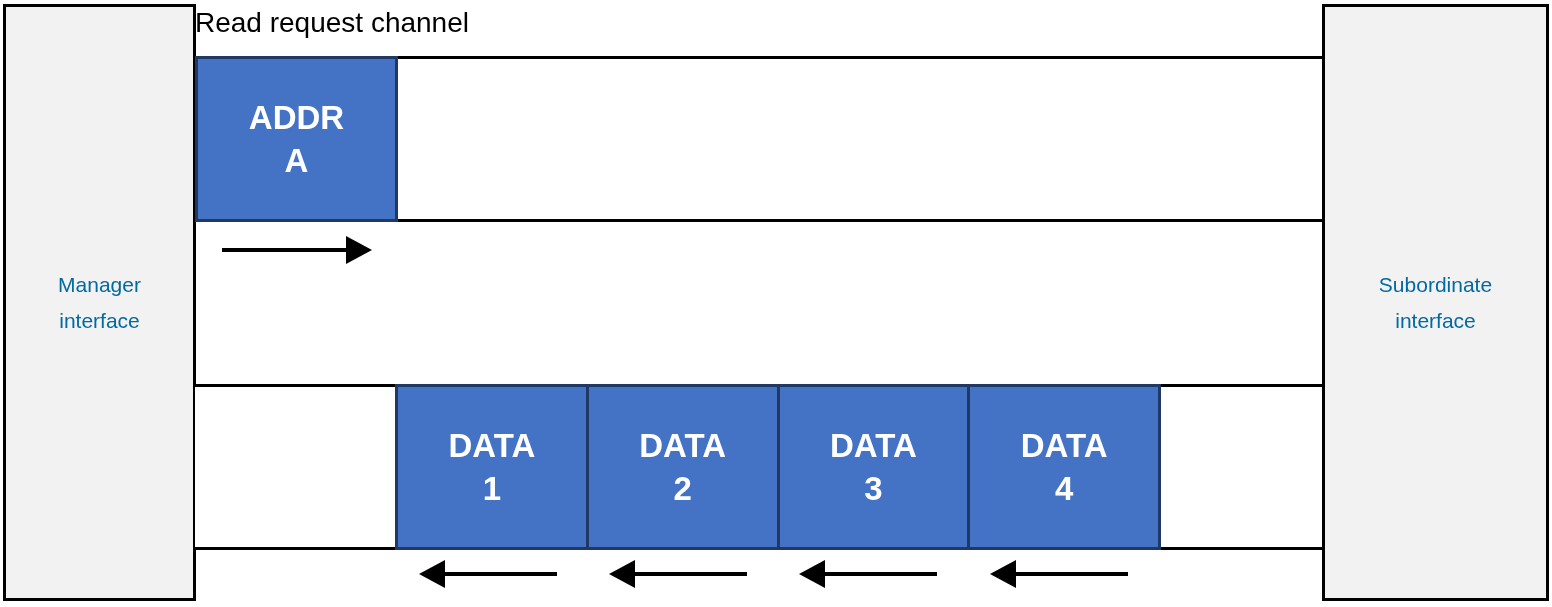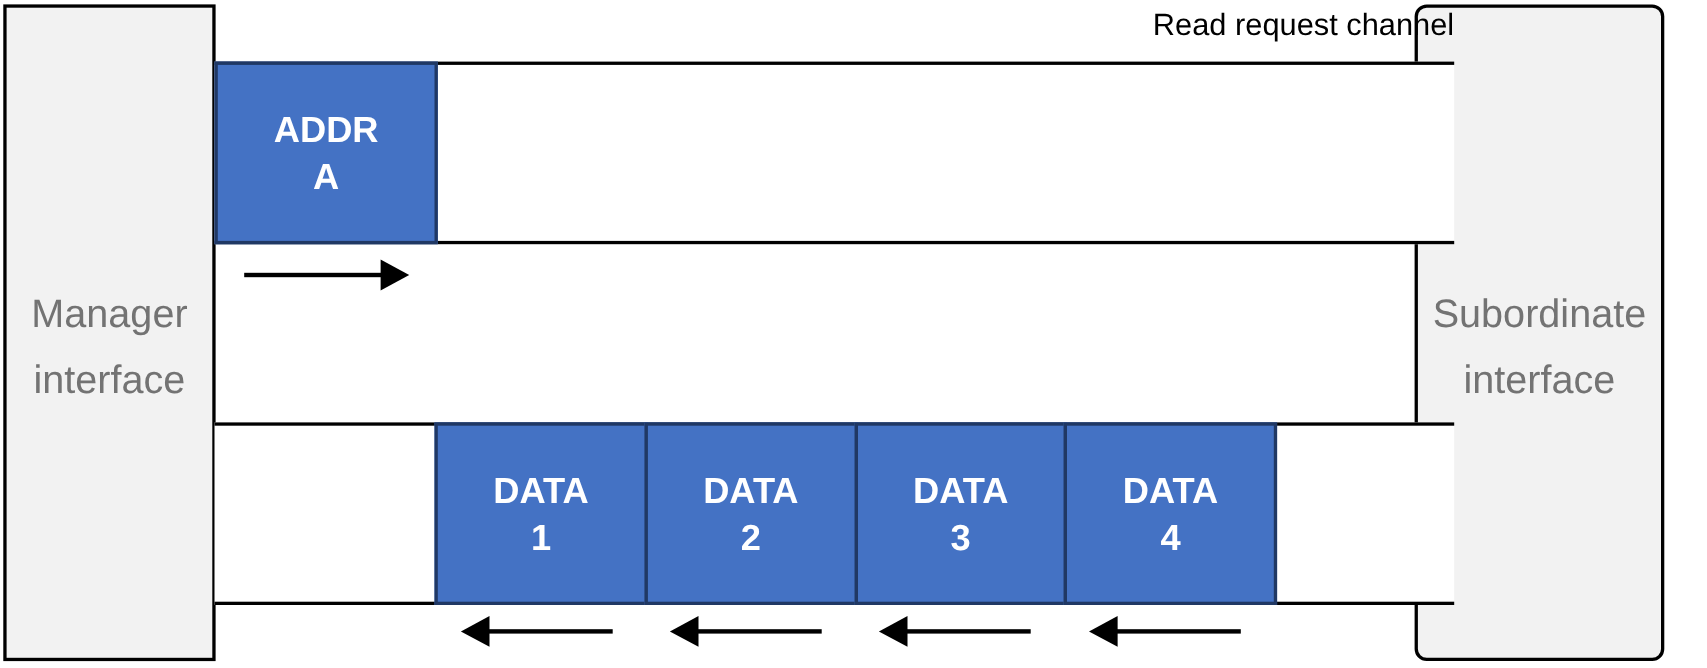--- a/index.html
+++ b/index.html
@@ -19,35 +19,35 @@
   }
   .iface-box{
     position:absolute;
     top:4px;height:597px;
     background:var(--interface-fill);
     border:3px solid var(--line-color);
     display:flex;flex-direction:column;
     justify-content:center;align-items:center;
   }
   .iface-box .lbl{
-    font-size:36px;line-height:36px;color:#737373;text-align:center;margin-top:24px;
+    font-size:21px;line-height:36px;color:#0369a1;text-align:center;
   }
   #manager-box{left:3px;width:193px;}
-  #subordinate-box{left:1286px;width:227px;border-radius:11px;}
+  #subordinate-box{left:1322px;width:227px;}
   .channel-band{
     position:absolute;left:195px;width:1127px;height:166px;
     border-top:3px solid var(--line-color);
     border-bottom:3px solid var(--line-color);
     background:#ffffff;
   }
   #request-band{top:56px;}
   #data-band{top:384px;}
   .channel-title{
     position:absolute;left:195px;width:1127px;
-    text-align:right;font-size:28px;line-height:30px;color:#000;
+    text-align:left;font-size:28px;line-height:30px;color:#000;
   }
   #request-title{top:8px;}
   #data-title{top:340px;}
   .transfer-box{
     background:var(--transfer-fill);
     border:3px solid var(--transfer-border);
     color:#ffffff;font-weight:bold;font-size:33px;line-height:43px;
     display:flex;flex-direction:column;justify-content:center;align-items:center;
     text-align:center;
   }

